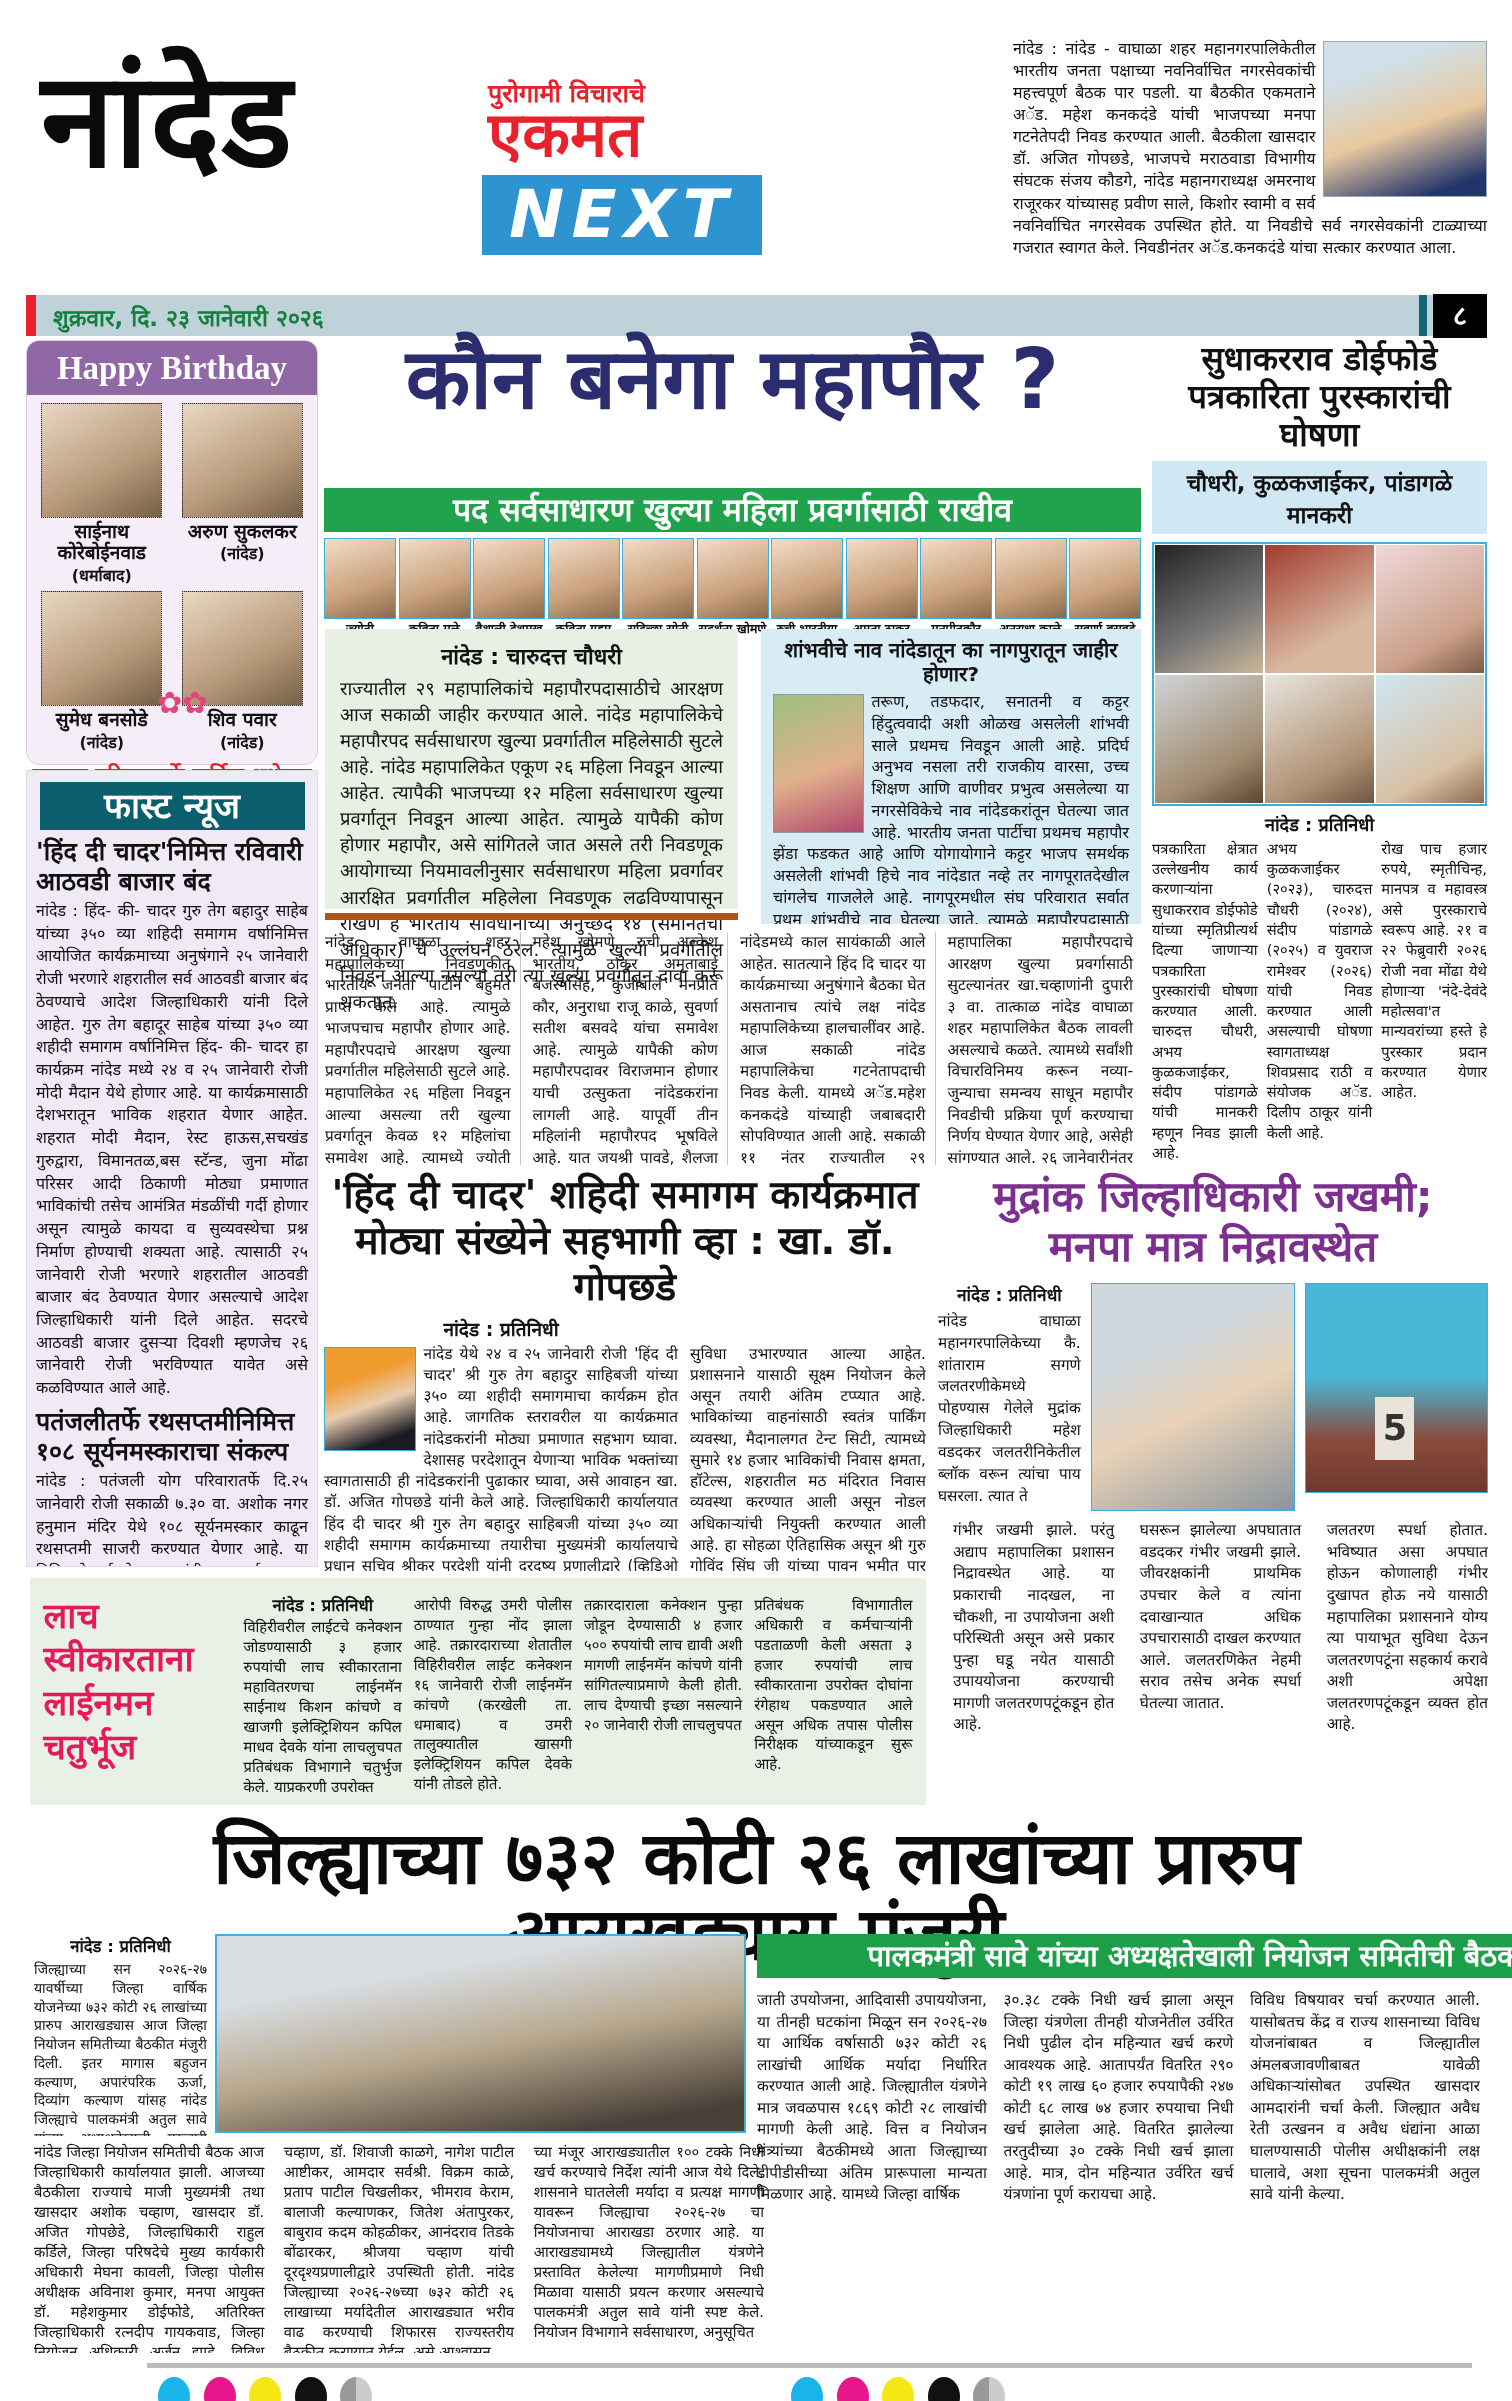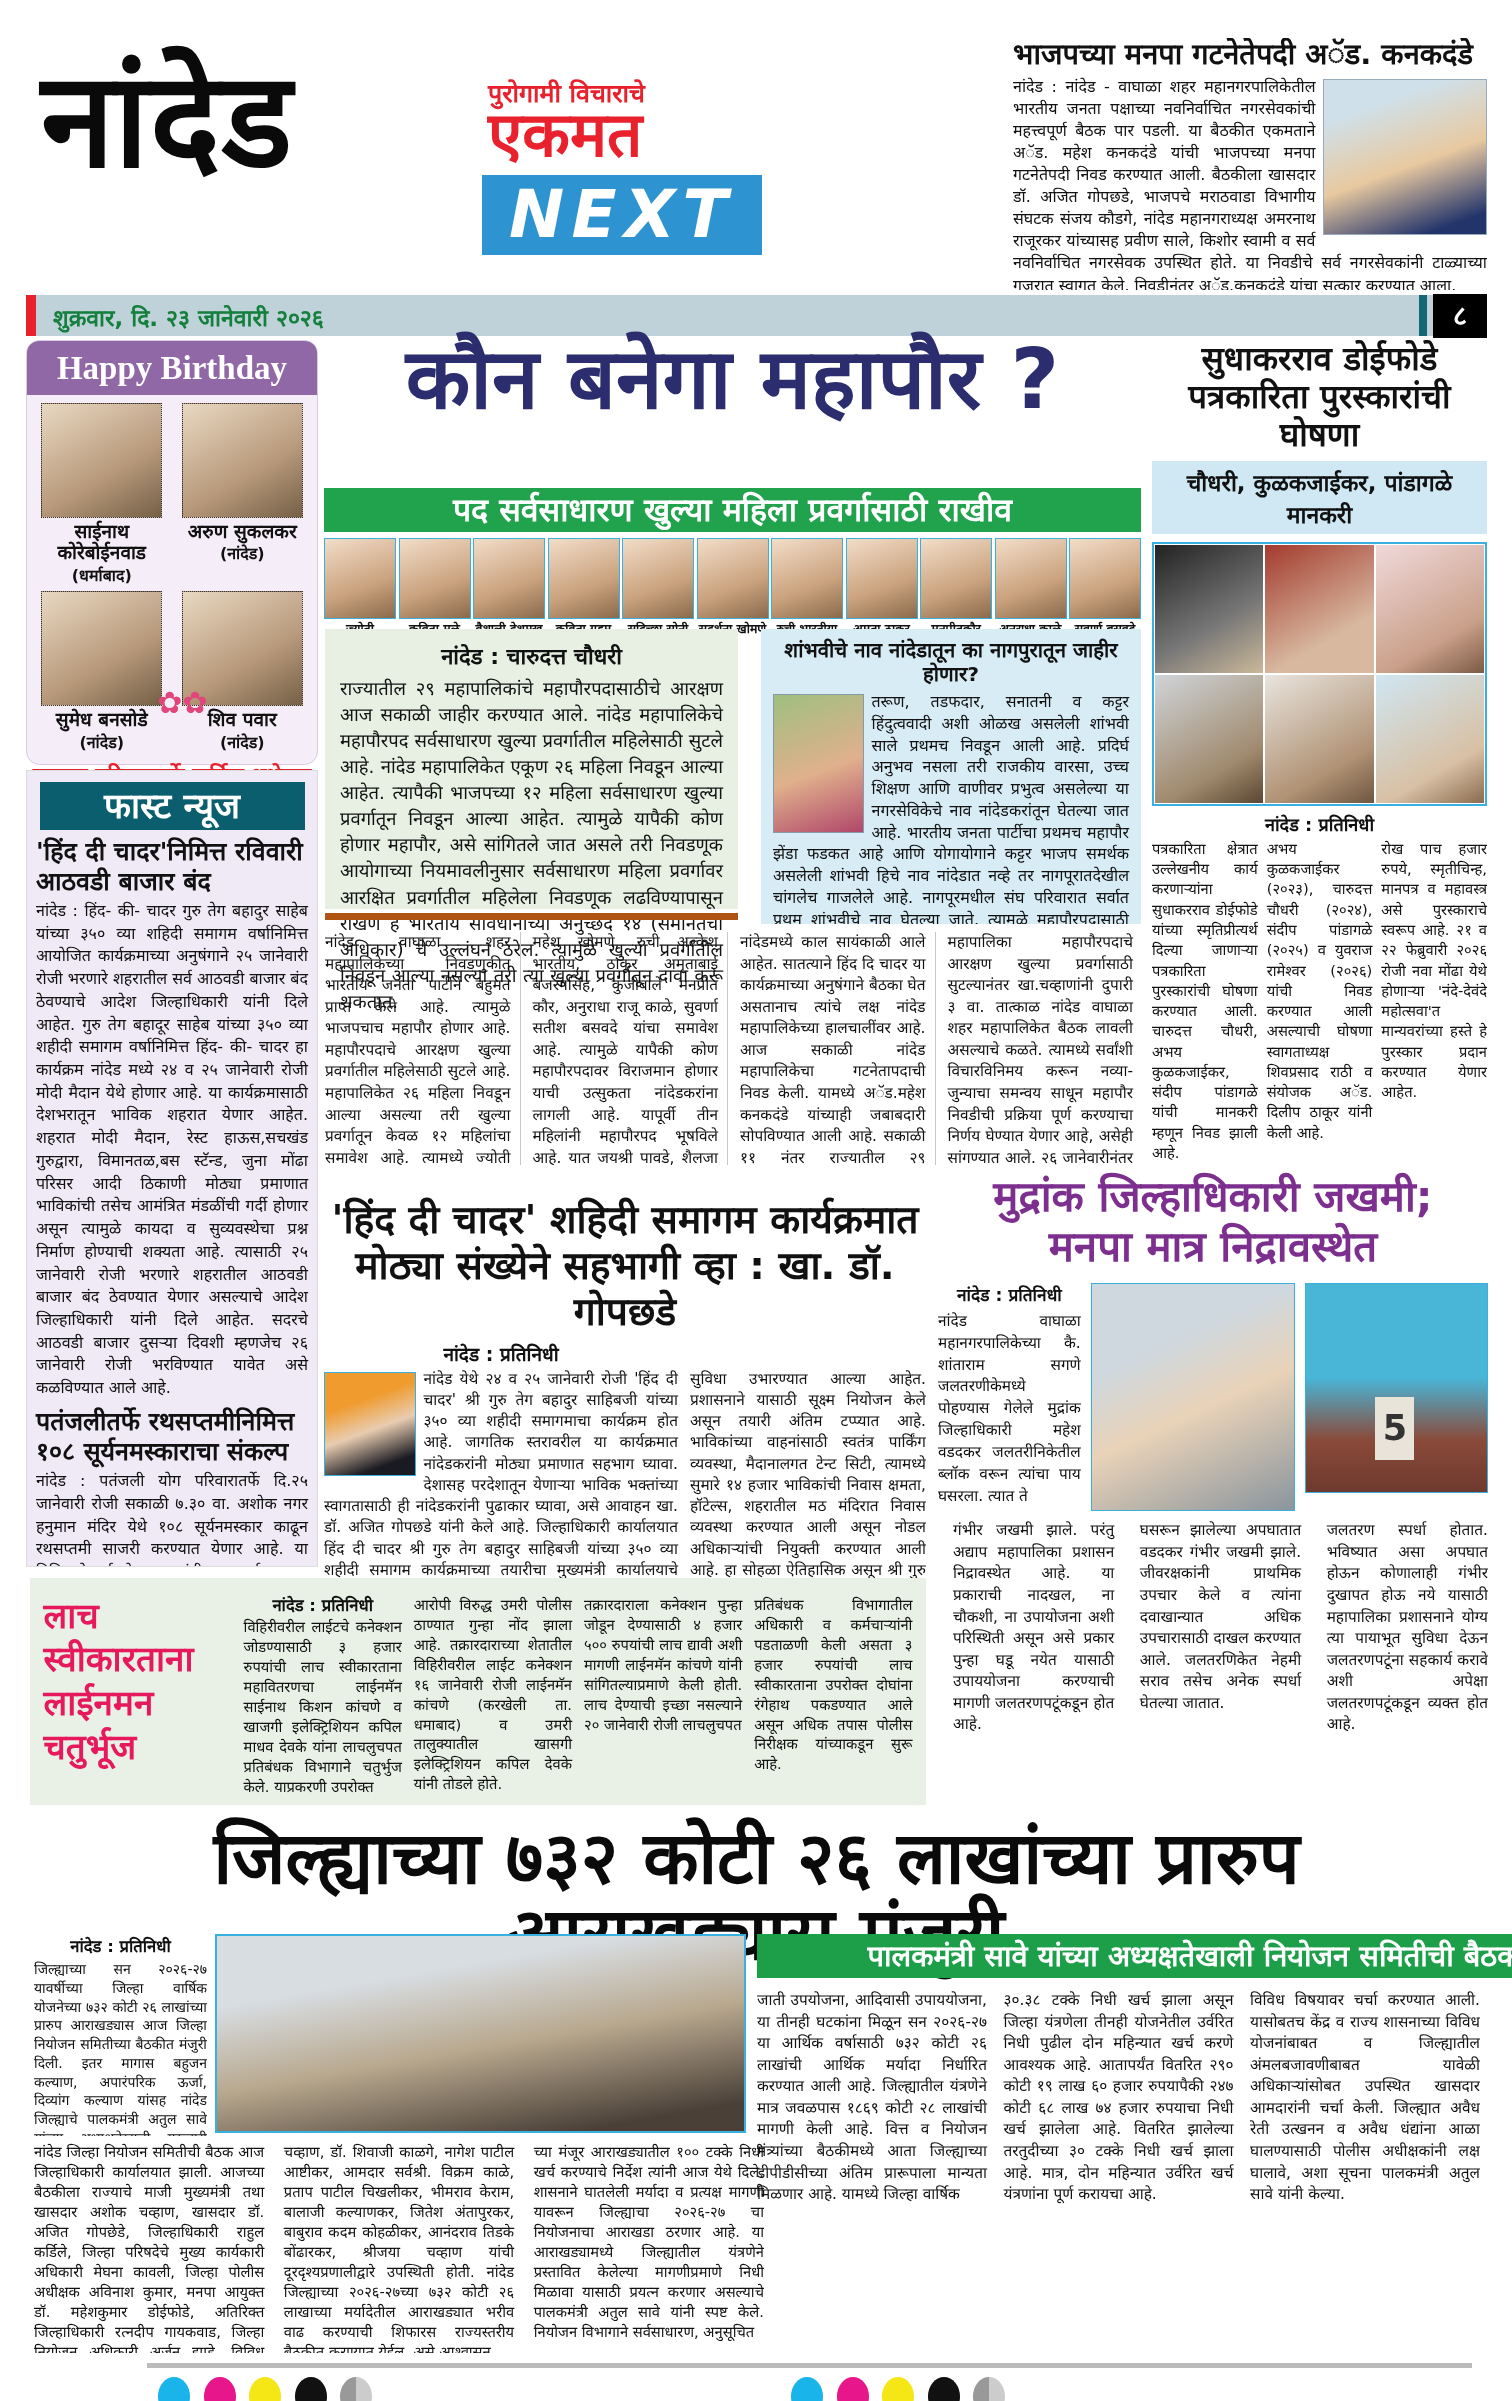--- a/index.html
+++ b/index.html
@@ -80,21 +80,21 @@
   .doi-grid .photo:nth-child(2){background:linear-gradient(150deg,#a33b2e,#d8b9a0 70%);}
   .doi-grid .photo:nth-child(3){background:linear-gradient(150deg,#f0d9da,#caa08a 70%,#7c5a44);}
   .doi-grid .photo:nth-child(4){background:linear-gradient(150deg,#cfd4d8,#a08a6e 70%,#5a4632);}
   .doi-grid .photo:nth-child(5){background:linear-gradient(150deg,#e8e4de,#b09274 70%,#6e5640);}
   .doi-grid .photo:nth-child(6){background:linear-gradient(150deg,#cfe6f2,#d8c0a4 70%,#8a6c50);}
   .doi .byline{text-align:center;font-size:18px;font-weight:bold;margin:6px 0 3px 0;}
   .doi-cols{display:flex;gap:9px;}
   .doi-cols .col{flex:1;font-size:14.7px;line-height:1.38;text-align:justify;}
 
   
-  .hind{left:324px;top:1172px;width:602px;height:399px;overflow:hidden;margin-top:25px;}
+  .hind{left:324px;top:1172px;width:602px;height:399px;overflow:hidden;}
   .hind h2{margin:0;font-size:39px;text-align:center;line-height:1.18;}
   .hind .byline{text-align:center;font-size:19px;font-weight:bold;margin:6px 0 1.5px 0;width:354px;}
   .hind-body{display:flex;gap:12px;}
   .hind-c1{width:354px;}
   .hind-c1 .photo{float:left;width:90px;height:102px;margin:3px 7.5px 3px 0;border:1.5px solid #39b0e0;
                   background:linear-gradient(160deg,#f09b2e 30%,#e8ccb0 55%,#1a1a22 85%);}
   .hind p{margin:0;font-size:15.4px;line-height:1.38;}
   .hind-c2{flex:1;}
 
   
@@ -150,21 +150,20 @@
 <div class="abs tagline-logo">एकमत</div>
 <div class="abs next-box">NEXT</div>
 
 <div class="abs date-strip"></div>
 <div class="abs date-redbar"></div>
 <div class="abs date-text">शुक्रवार, दि. २३ जानेवारी २०२६</div>
 <div class="abs page-tealbar"></div>
 <div class="abs page-box">८</div>
 
 <div class="abs bjp">
-  <h2>भाजपच्या मनपा गटनेतेपदी अॅड. कनकदंडे</h2>
   <div class="photo"></div>
   <p class="just">नांदेड : नांदेड - वाघाळा शहर महानगरपालिकेतील भारतीय जनता पक्षाच्या नवनिर्वाचित नगरसेवकांची महत्त्वपूर्ण बैठक पार पडली. या बैठकीत एकमताने अॅड. महेश कनकदंडे यांची भाजपच्या मनपा गटनेतेपदी निवड करण्यात आली. बैठकीला खासदार डॉ. अजित गोपछडे, भाजपचे मराठवाडा विभागीय संघटक संजय कौडगे, नांदेड महानगराध्यक्ष अमरनाथ राजूरकर यांच्यासह प्रवीण साले, किशोर स्वामी व सर्व नवनिर्वाचित नगरसेवक उपस्थित होते. या निवडीचे सर्व नगरसेवकांनी टाळ्याच्या गजरात स्वागत केले. निवडीनंतर अॅड.कनकदंडे यांचा सत्कार करण्यात आला.</p>
 </div>
 
 <div class="abs hb">
   <div class="hb-head">Happy Birthday</div>
   <div class="hb-grid">
     <div class="hb-cell">
       <div class="photo"></div>
       <div class="hb-name">साईनाथ कोरेबोईनवाड</div>

